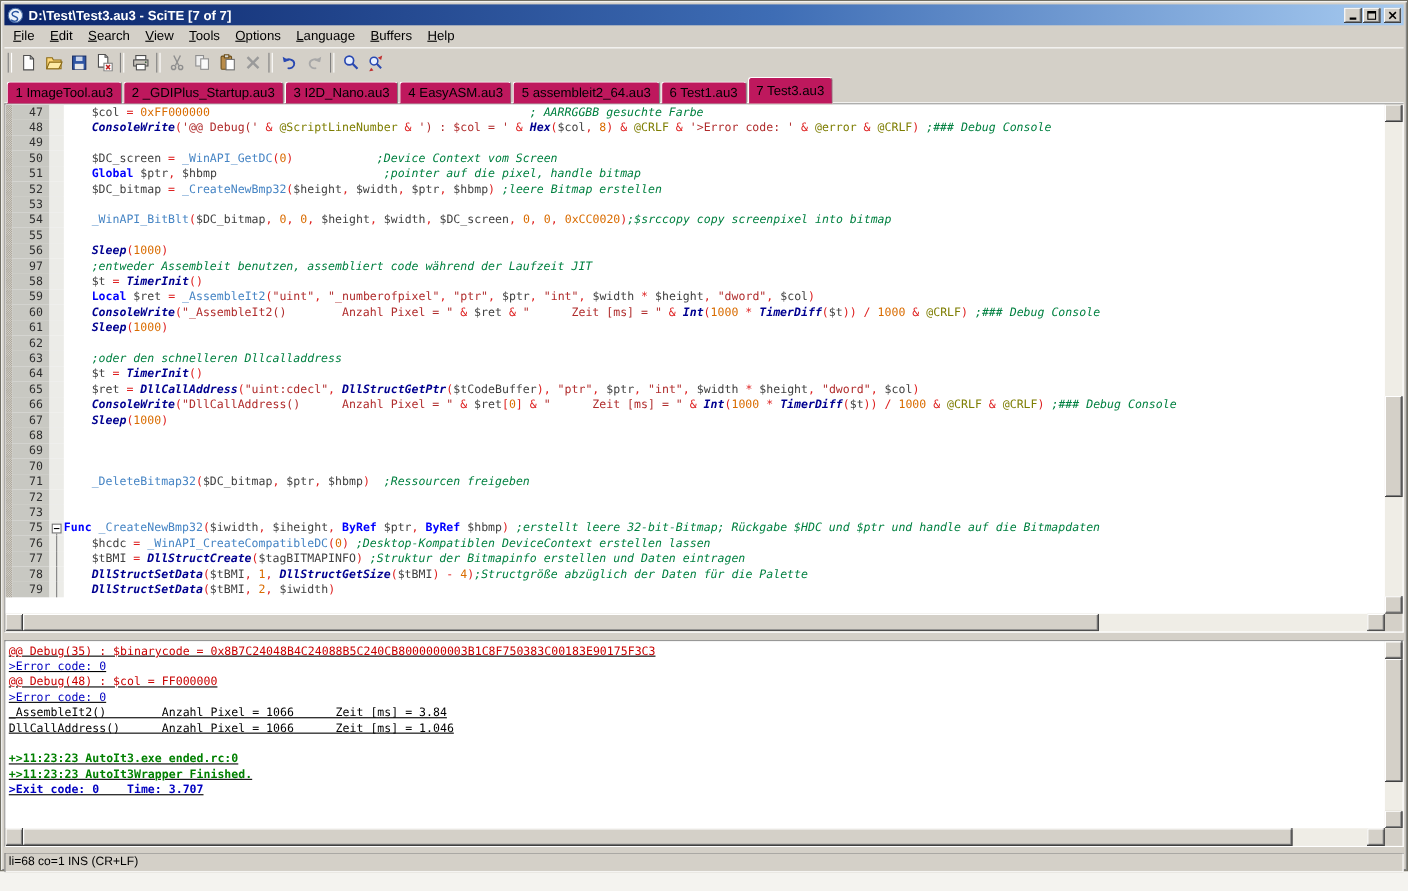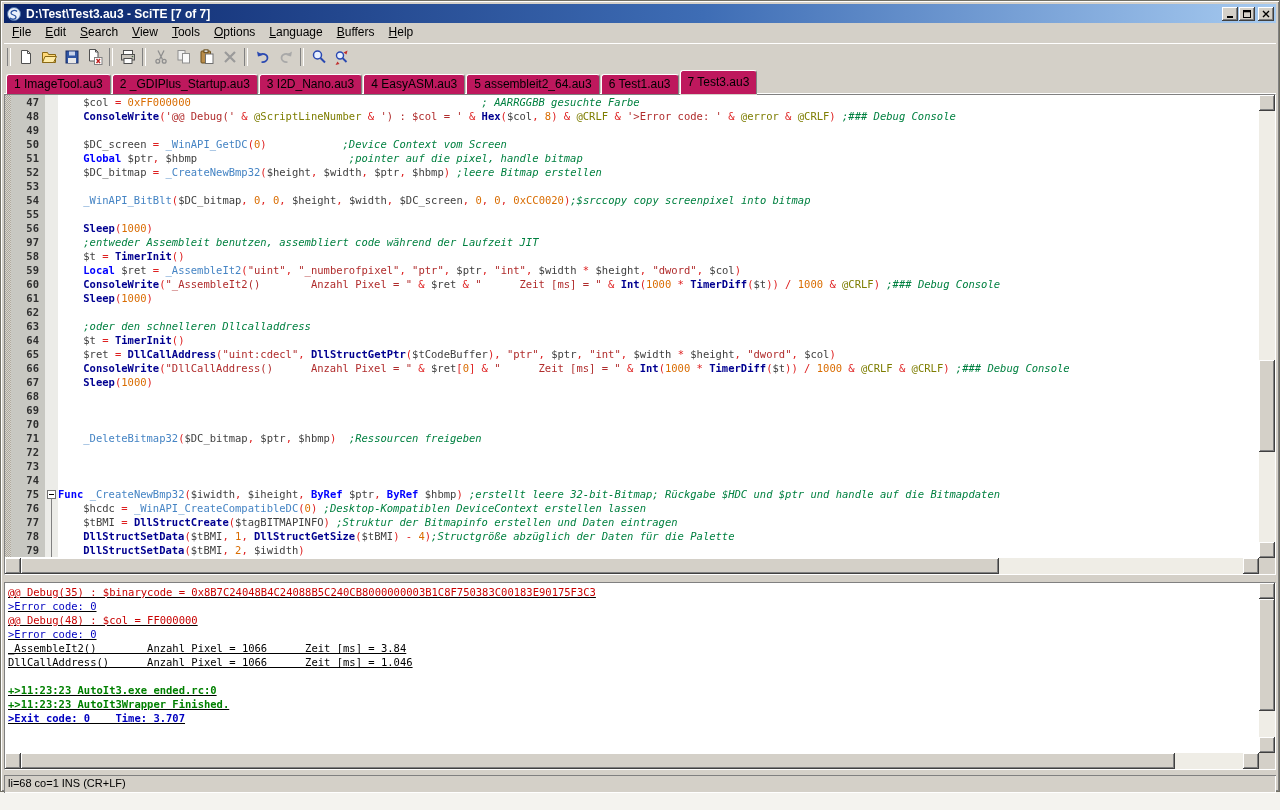--- a/index.html
+++ b/index.html
@@ -31,29 +31,29 @@
   .tab.active{height:23px;line-height:22px;z-index:3;box-shadow:0 1px 0 #D4D0C8;}
   
   .editorwrap{flex:0 0 479px;height:479px;position:relative;border:1px solid;border-color:#808080 #fff #fff #808080;background:#fff;}
   .edcontent{position:absolute;left:0;top:0;right:16px;bottom:16px;overflow:hidden;background:#fff;
              font-family:"DejaVu Sans Mono",monospace;font-size:10.5px;line-height:14px;}
   .ed-row{display:flex;height:14px;}
   .sel-margin{width:6px;flex:0 0 6px;background-color:#ACA89E;
       background-image:linear-gradient(45deg,#D8D4CC 25%,transparent 25%,transparent 75%,#D8D4CC 75%),
                        linear-gradient(45deg,#D8D4CC 25%,transparent 25%,transparent 75%,#D8D4CC 75%);
       background-size:2px 2px;background-position:0 0,1px 1px;}
-  .num{width:28px;flex:0 0 28px;text-align:right;padding-right:6px;background:var(--margin-num);color:#2E2E2E;font-weight:bold;}
+  .num{width:28px;flex:0 0 28px;text-align:right;padding-right:6px;background:var(--margin-num);color:#2E2E2E;}
   .fold-cell{width:13px;flex:0 0 13px;background:#ECECE8;position:relative;}
   .fold-cell.line::before{content:"";position:absolute;left:6px;top:0;bottom:0;width:1px;background:#808080;}
   .fold-cell.minus::after{content:"";position:absolute;left:6px;top:12px;bottom:0;width:1px;background:#808080;}
   .fbox{position:absolute;left:1.5px;top:2.5px;width:9px;height:9px;background:#fff;border:1px solid #707070;box-sizing:border-box;}
   .fbox::after{content:"";position:absolute;left:1px;top:3px;width:5px;height:1px;background:#000;}
   .codeline{flex:1;white-space:pre;color:#000;}
   .tk-kw{color:var(--kw);font-weight:bold;}
-  .tk-fn{color:var(--fn);font-weight:bold;}
+  .tk-fn{color:var(--fn);font-weight:bold;font-style:italic;}
   .tk-udf{color:var(--udf);}
   .tk-var{color:var(--var);}
   .tk-op{color:var(--op);}
   .tk-str{color:var(--str);}
   .tk-num{color:var(--num);}
   .tk-mac{color:var(--mac);}
   .tk-com{color:var(--com);font-style:italic;}
   
   .sb-v{position:absolute;right:0;top:0;bottom:16px;width:16px;background:#EFEDE6;}
   .sb-h{position:absolute;left:0;bottom:0;right:16px;height:16px;background:#EFEDE6;}
@@ -381,26 +381,20 @@
         </div>
         <div class="ed-row">
           <span class="sel-margin"></span>
           <span class="num">72</span>
           <span class="fold-cell"></span>
           <span class="codeline"></span>
         </div>
         <div class="ed-row">
           <span class="sel-margin"></span>
           <span class="num">73</span>
-          <span class="fold-cell"></span>
-          <span class="codeline"></span>
-        </div>
-        <div class="ed-row">
-          <span class="sel-margin"></span>
-          <span class="num">74</span>
           <span class="fold-cell"></span>
           <span class="codeline"></span>
         </div>
         <div class="ed-row">
           <span class="sel-margin"></span>
           <span class="num">75</span>
           <span class="fold-cell minus">
             <span class="fbox"></span>
           </span>
           <span class="codeline"><span class="tk-kw">Func</span><span class="tk-txt"> </span><span class="tk-udf">_CreateNewBmp32</span><span class="tk-op">(</span><span class="tk-var">$iwidth</span><span class="tk-op">, </span><span class="tk-var">$iheight</span><span class="tk-op">, </span><span class="tk-kw">ByRef</span><span class="tk-txt"> </span><span class="tk-var">$ptr</span><span class="tk-op">, </span><span class="tk-kw">ByRef</span><span class="tk-txt"> </span><span class="tk-var">$hbmp</span><span class="tk-op">)</span><span class="tk-txt"> </span><span class="tk-com">;erstellt leere 32-bit-Bitmap; Rückgabe $HDC und $ptr und handle auf die Bitmapdaten</span></span>

